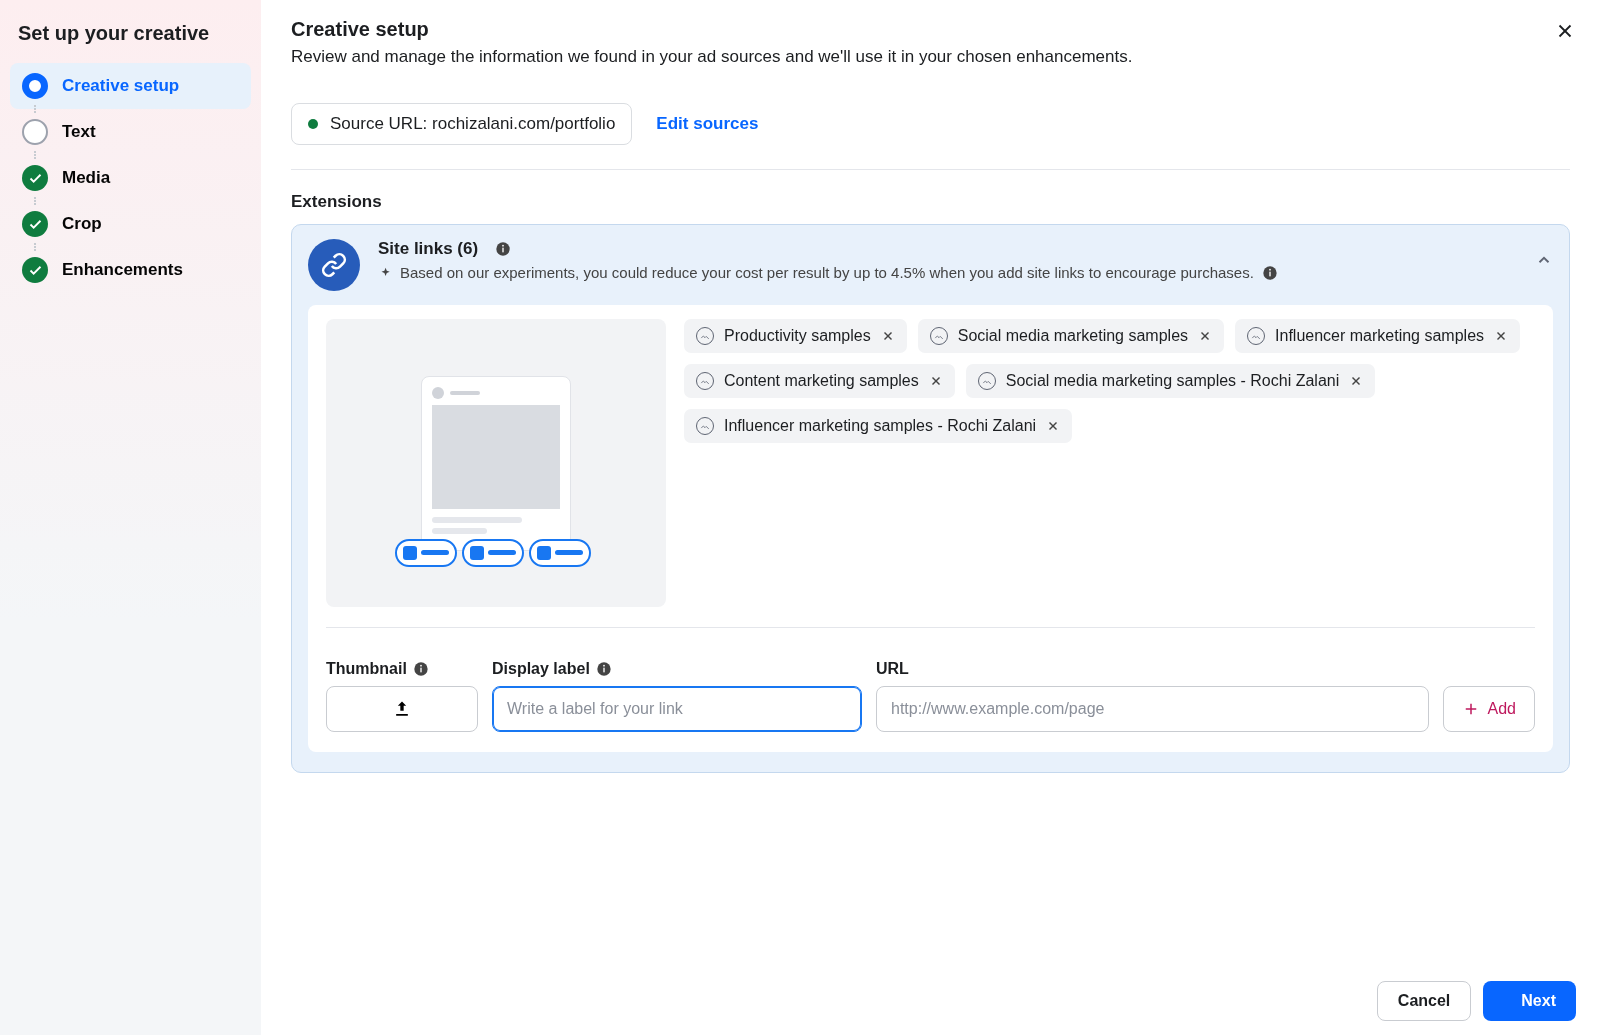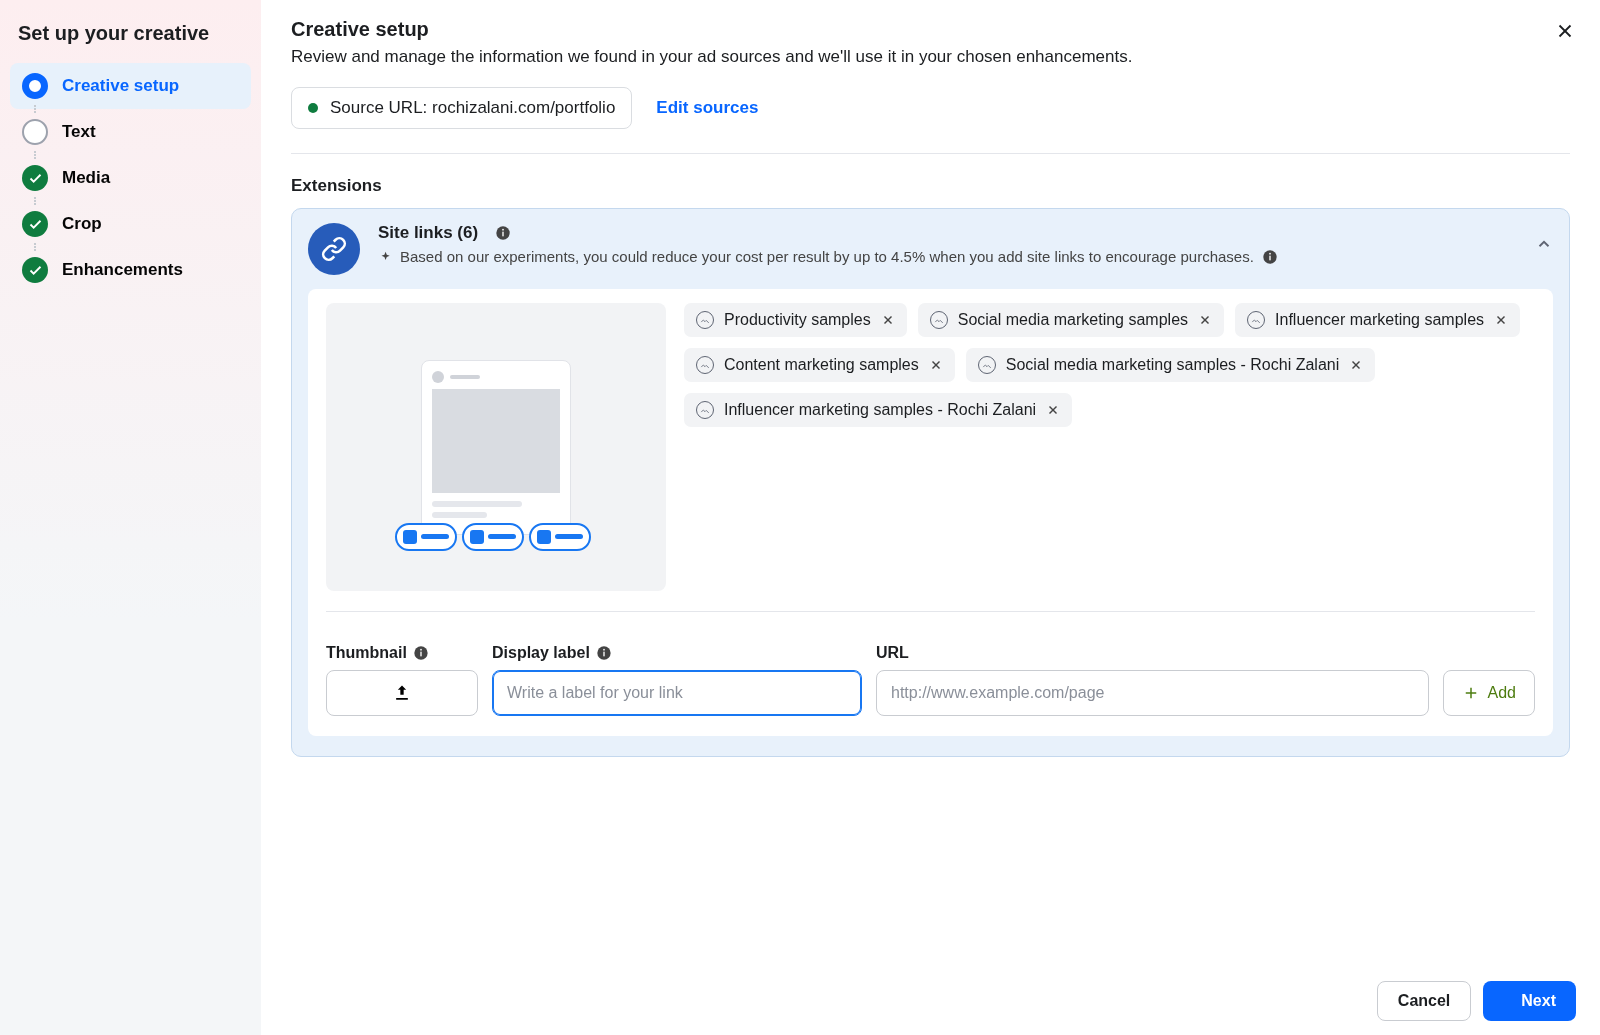--- a/index.html
+++ b/index.html
@@ -17,21 +17,21 @@
 .step-icon.empty { border: 2px solid #9da2ad; background: #fff; }
 .step-icon.done { background: #0f7c3f; color: #fff; }
 .step-icon.done svg { width: 15px; height: 15px; }
 
 .main { flex: 1; display: flex; flex-direction: column; position: relative; }
 .content { padding: 18px 30px 0 30px; flex: 1; overflow-y: auto; }
 .close-btn { position: absolute; top: 20px; right: 24px; cursor: pointer; color: #1c1e21; }
 .close-btn svg { width: 22px; height: 22px; }
 
 .header-title { font-size: 20px; font-weight: 700; margin-bottom: 6px; }
-.header-sub { color: #1c1e21; font-size: 17px; margin-bottom: 20px; }
+.header-sub { color: #1c1e21; font-size: 17px; margin-bottom: 36px; }
 
 .source-row { display: flex; align-items: center; gap: 24px; padding-bottom: 24px; border-bottom: 1px solid #e4e6eb; margin-bottom: 22px; }
 .source-box { border: 1px solid #dadde1; border-radius: 8px; padding: 10px 16px; display: flex; align-items: center; gap: 12px; font-size: 17px; }
 .source-dot { width: 10px; height: 10px; border-radius: 50%; background: #0f7c3f; }
 .edit-link { color: #0866ff; font-weight: 600; cursor: pointer; font-size: 17px; }
 
 .section-label { font-weight: 700; font-size: 17px; margin-bottom: 12px; }
 
 .ext-card { border: 1px solid #c4d8ee; background: #e8f1fb; border-radius: 10px; padding: 14px 16px 20px 16px; }
 .ext-header { display: flex; align-items: flex-start; gap: 18px; position: relative; }
@@ -67,21 +67,21 @@
 .chip .chip-x { cursor: pointer; display: flex; color: #444; }
 .chip .chip-x svg { width: 14px; height: 14px; }
 
 .form-row { display: flex; gap: 14px; margin-top: 20px; border-top: 1px solid #e4e6eb; padding-top: 32px; align-items: flex-end; }
 .form-col .label { font-weight: 700; font-size: 16px; margin-bottom: 8px; display: flex; align-items: center; gap: 6px; }
 .input { height: 46px; border: 1px solid #c9ccd1; border-radius: 8px; padding: 0 14px; font-size: 16px; width: 100%; }
 .input::placeholder { color: #8a8f99; }
 .input.active { border-color: #1877f2; border-width: 1px; box-shadow: inset 0 0 0 1px #1877f2; }
 .thumb-btn { width: 152px; height: 46px; border: 1px solid #c9ccd1; border-radius: 8px; background: #fff; display: flex; align-items: center; justify-content: center; cursor: pointer; }
 .thumb-btn svg { width: 20px; height: 20px; }
-.add-btn { height: 46px; border: 1px solid #c9ccd1; border-radius: 8px; background: #fff; padding: 0 18px; display: flex; align-items: center; gap: 8px; cursor: pointer; font-size: 16px; color: #4d7c0f; }
+.add-btn { height: 46px; border: 1px solid #c9ccd1; border-radius: 8px; background: #fff; padding: 0 18px; display: flex; align-items: center; gap: 8px; cursor: pointer; font-size: 16px; color: #be185d; }
 .add-btn svg { width: 18px; height: 18px; }
 
 .footer { display: flex; justify-content: flex-end; gap: 12px; padding: 14px 24px; background: #fff; }
 .btn { padding: 10px 20px; border-radius: 8px; font-weight: 600; font-size: 16px; cursor: pointer; border: none; }
 .btn-secondary { background: #fff; border: 1px solid #c9ccd1; color: #1c1e21; }
 .btn-primary { background: #0866ff; color: #fff; padding-left: 38px; }
 </style>
 </head>
 <body>
 

